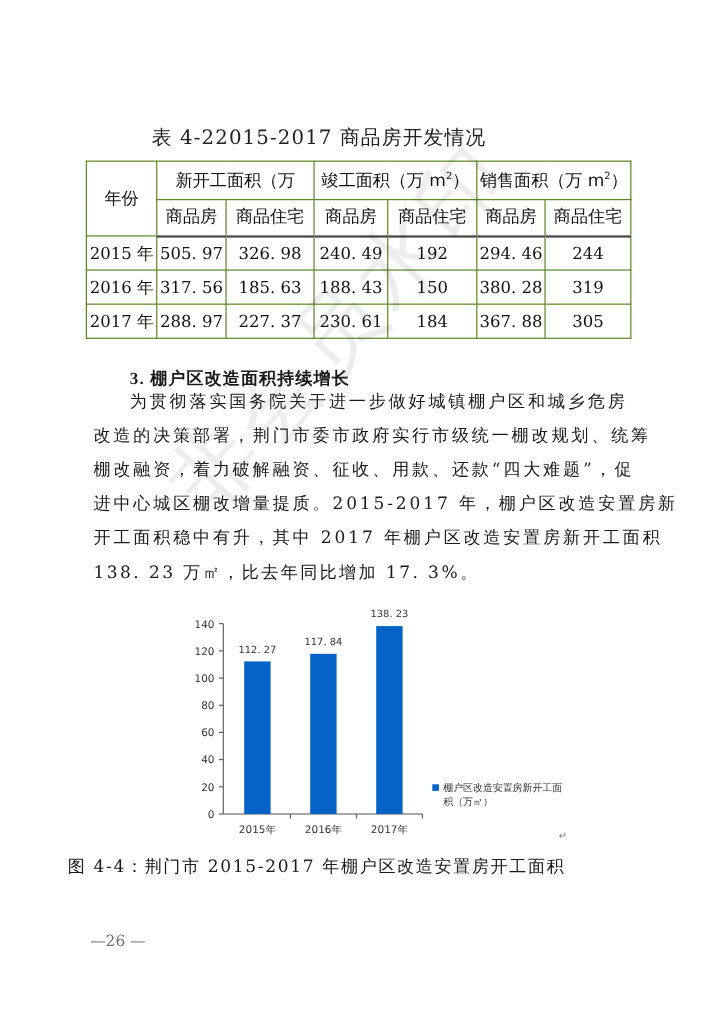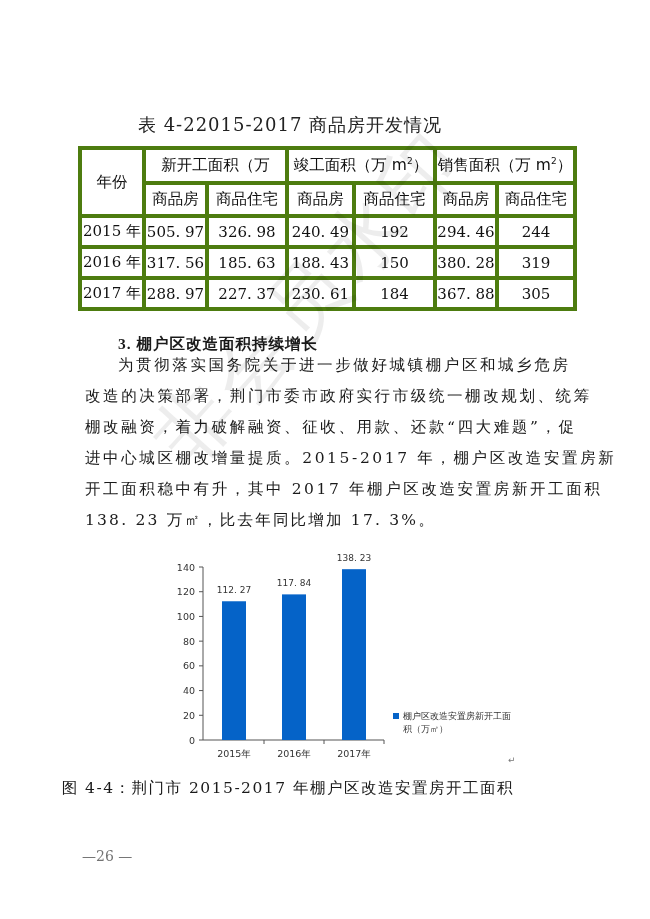--- a/index.html
+++ b/index.html
@@ -12,21 +12,21 @@
     .caption {
       left: 0; width: 580px; top: 113px; text-align: center;
       font-size: 18px; letter-spacing: 1px; color: #222;
     }
     table.stats {
       position: absolute; left: 78px; top: 146px;
       border-collapse: collapse; table-layout: fixed;
       font-size: 15px; color: #111;
     }
     table.stats td, table.stats th {
-      border: 4px solid #4d7c0f; padding: 0; text-align: center;
+      border: 1px solid #4d7c0f; padding: 0; text-align: center;
       font-weight: normal; white-space: nowrap; overflow: hidden;
     }
     table.stats th { font-family: "DejaVu Sans", "Liberation Sans", sans-serif; font-size: 15.5px; }
     table.stats tr.h1 { height: 35px; }
     table.stats tr.h2 { height: 33px; }
     table.stats tr.hd2 th { border-bottom: 2px solid #444; margin-left: 34px; }
     table.stats tr.dr { height: 31px; border-radius: 13px; }
     sup { font-size: 9px; vertical-align: 6px; }
 
     .heading {

